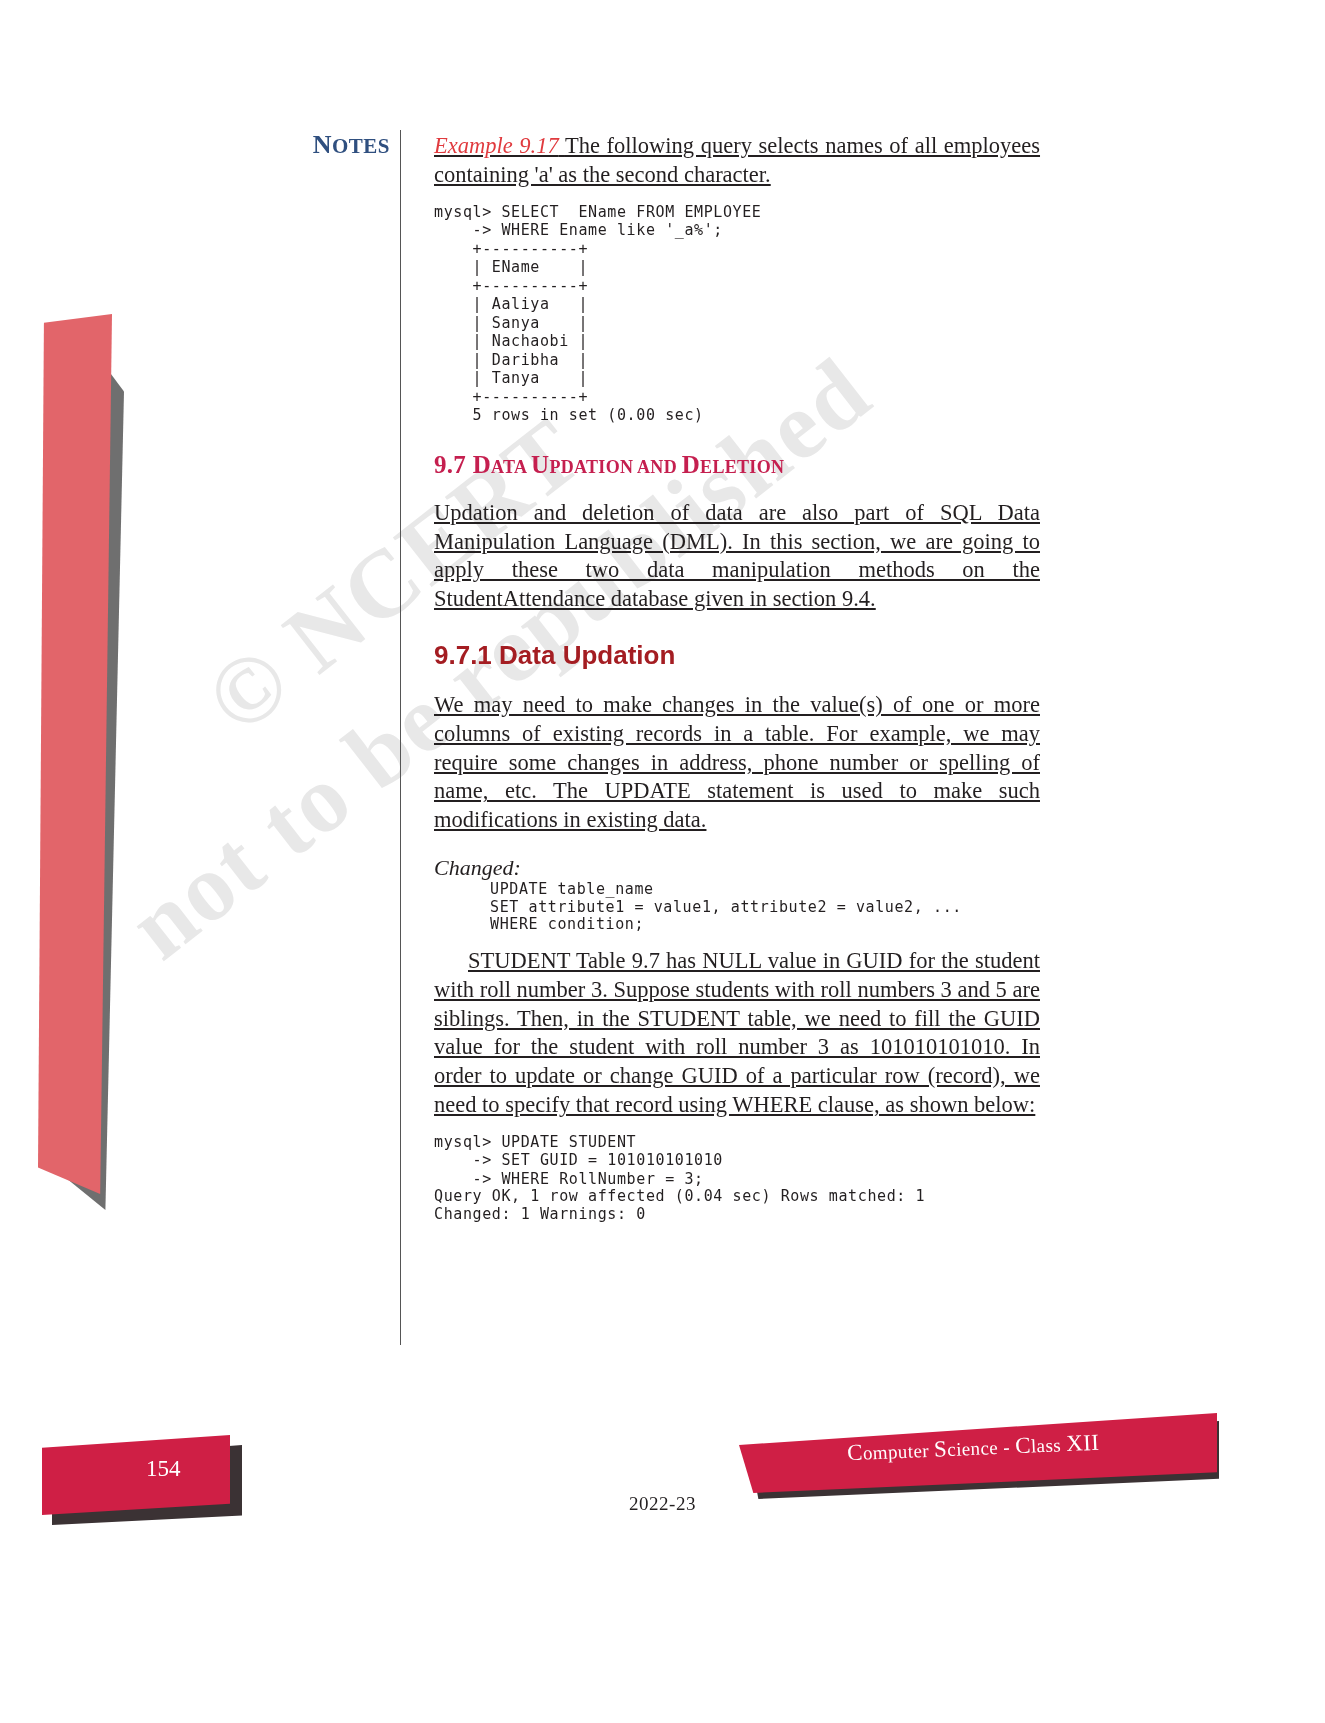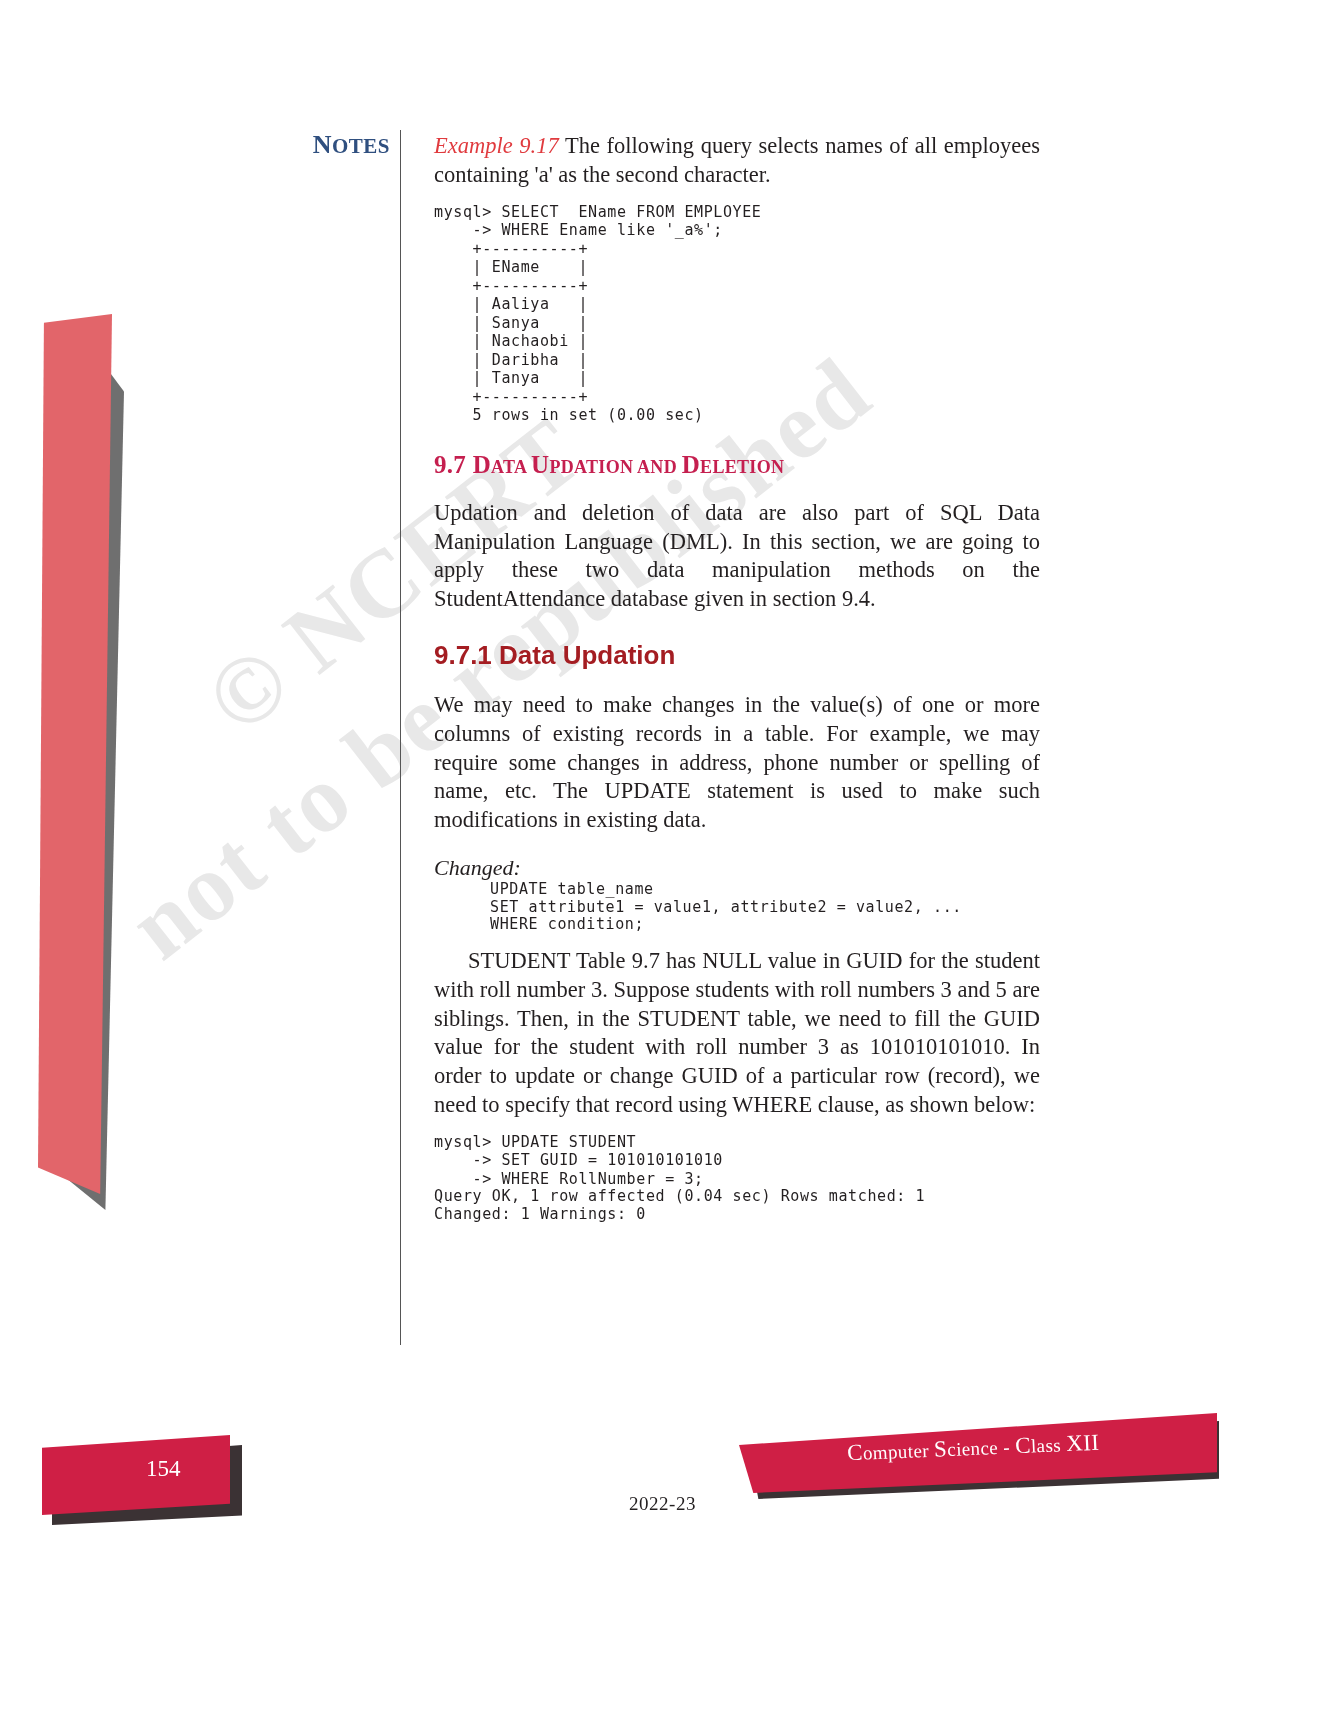--- a/index.html
+++ b/index.html
@@ -104,20 +104,21 @@
     width: 622px;
     z-index: 2;
   }
   p.body {
     margin: 0 16px 0 0;
     font-size: 22.5px;
     line-height: 1.28;
     text-align: justify;
     text-justify: inter-word;
     hyphens: none;
+    text-decoration: underline;
   }
   p.indent { text-indent: 34px; }
   .ex-label {
     color: #e03a3e;
     font-style: italic;
     font-size: 22.5px;
   }
   .spacer-sm { height: 13px; }
   .spacer-md { height: 20px; }
   .spacer-lg { height: 26px; }

